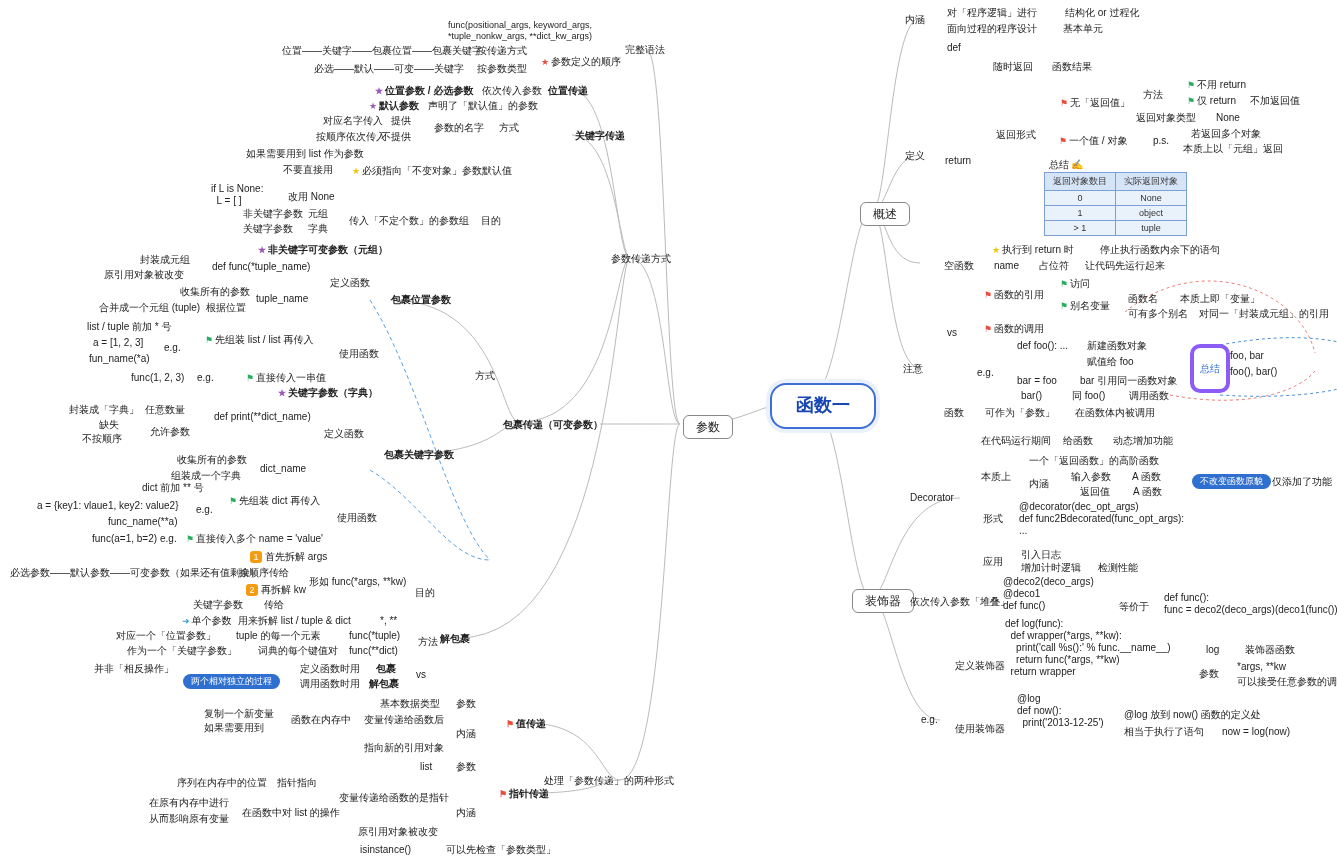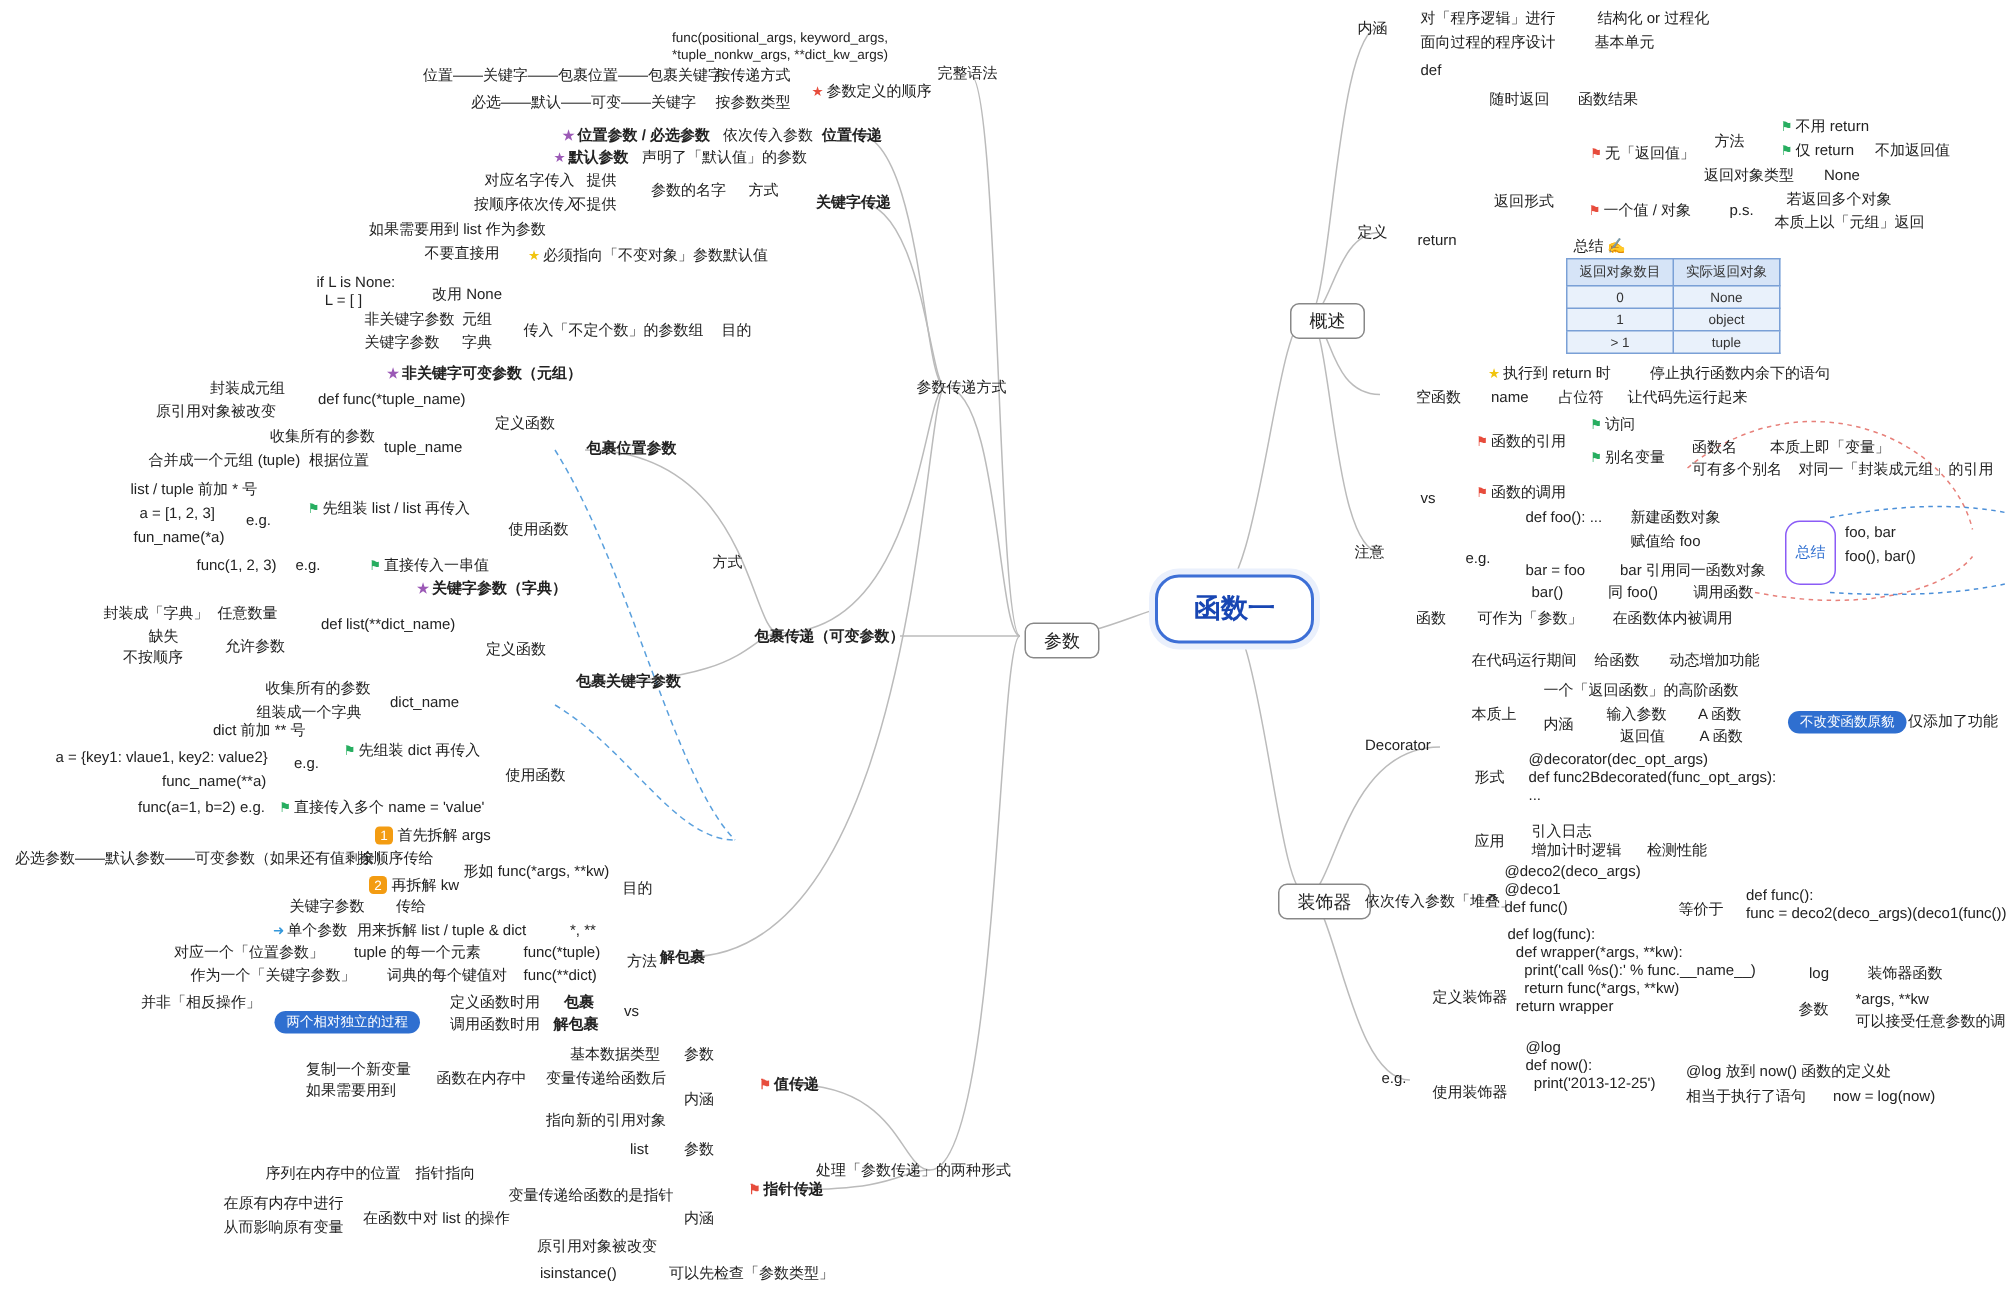--- a/index.html
+++ b/index.html
@@ -146,21 +146,21 @@
 <div class="node" style="left:282px;top:45px">位置——关键字——包裹位置——包裹关键字</div>
 <div class="node" style="left:477px;top:63px">按参数类型</div>
 <div class="node" style="left:314px;top:63px">必选——默认——可变——关键字</div>
 
 <div class="node" style="left:611px;top:253px">参数传递方式</div>
 
 <div class="node bold" style="left:548px;top:85px">位置传递</div>
 <div class="node" style="left:482px;top:85px">依次传入参数</div>
 <div class="node bold" style="left:375px;top:85px"><span class="icon star-purple"></span><span>位置参数 / 必选参数</span></div>
 
-<div class="node bold" style="left:544px;top:130px">关键字传递</div>
+<div class="node bold" style="left:575px;top:130px">关键字传递</div>
 <div class="node" style="left:369px;top:100px"><span class="icon star-purple"></span><span class="bold">默认参数</span></div>
 <div class="node" style="left:428px;top:100px">声明了「默认值」的参数</div>
 <div class="node" style="left:499px;top:122px">方式</div>
 <div class="node" style="left:434px;top:122px">参数的名字</div>
 <div class="node" style="left:391px;top:115px">提供</div>
 <div class="node" style="left:323px;top:115px">对应名字传入</div>
 <div class="node" style="left:381px;top:131px">不提供</div>
 <div class="node" style="left:316px;top:131px">按顺序依次传入</div>
 <div class="node" style="left:462px;top:165px">参数默认值</div>
 <div class="node" style="left:352px;top:165px"><span class="icon star-yellow"></span><span>必须指向「不变对象」</span></div>
@@ -195,21 +195,21 @@
 <div class="node" style="left:87px;top:321px">list / tuple 前加 * 号</div>
 <div class="node" style="left:93px;top:337px">a = [1, 2, 3]</div>
 <div class="node" style="left:89px;top:353px">fun_name(*a)</div>
 <div class="node" style="left:246px;top:372px"><span class="icon flag-green"></span><span>直接传入一串值</span></div>
 <div class="node" style="left:131px;top:372px">func(1, 2, 3)</div>
 <div class="node" style="left:197px;top:372px">e.g.</div>
 
 <div class="node bold" style="left:278px;top:387px"><span class="icon star-purple"></span><span>关键字参数（字典）</span></div>
 <div class="node bold" style="left:384px;top:449px">包裹关键字参数</div>
 <div class="node" style="left:324px;top:428px">定义函数</div>
-<div class="node" style="left:214px;top:411px">def list(**dict_name)</div>
+<div class="node" style="left:214px;top:411px">def print(**dict_name)</div>
 <div class="node" style="left:69px;top:404px">封装成「字典」</div>
 <div class="node" style="left:145px;top:404px">任意数量</div>
 <div class="node" style="left:99px;top:419px">缺失</div>
 <div class="node" style="left:150px;top:426px">允许参数</div>
 <div class="node" style="left:82px;top:433px">不按顺序</div>
 <div class="node" style="left:260px;top:463px">dict_name</div>
 <div class="node" style="left:177px;top:454px">收集所有的参数</div>
 <div class="node" style="left:171px;top:470px">组装成一个字典</div>
 <div class="node" style="left:337px;top:512px">使用函数</div>
 <div class="node" style="left:229px;top:495px"><span class="icon flag-green"></span><span>先组装 dict 再传入</span></div>
@@ -340,21 +340,21 @@
 <div class="node" style="left:1017px;top:340px">def foo(): ...</div>
 <div class="node" style="left:1087px;top:340px">新建函数对象</div>
 <div class="node" style="left:1087px;top:356px">赋值给 foo</div>
 <div class="node" style="left:1017px;top:375px">bar = foo</div>
 <div class="node" style="left:1080px;top:375px">bar 引用同一函数对象</div>
 <div class="node" style="left:1021px;top:390px">bar()</div>
 <div class="node" style="left:1072px;top:390px">同 foo()</div>
 <div class="node" style="left:1129px;top:390px">调用函数</div>
 <div class="node" style="left:1230px;top:350px">foo, bar</div>
 <div class="node" style="left:1230px;top:366px">foo(), bar()</div>
-<div class="node" style="left:1190px;top:363px;color:#2f6fd0"><span style="border:1px solid #8b5cf6;border-radius:10px;padding:15px 6px">总结</span></div>
+<div class="node" style="left:1190px;top:363px;color:#2f6fd0"><span style="border:4px solid #8b5cf6;border-radius:10px;padding:15px 6px">总结</span></div>
 
 <div class="node" style="left:944px;top:407px">函数</div>
 <div class="node" style="left:985px;top:407px">可作为「参数」</div>
 <div class="node" style="left:1075px;top:407px">在函数体内被调用</div>
 
 <div class="node" style="left:910px;top:492px">Decorator</div>
 <div class="node" style="left:981px;top:435px">在代码运行期间</div>
 <div class="node" style="left:1063px;top:435px">给函数</div>
 <div class="node" style="left:1113px;top:435px">动态增加功能</div>
 

